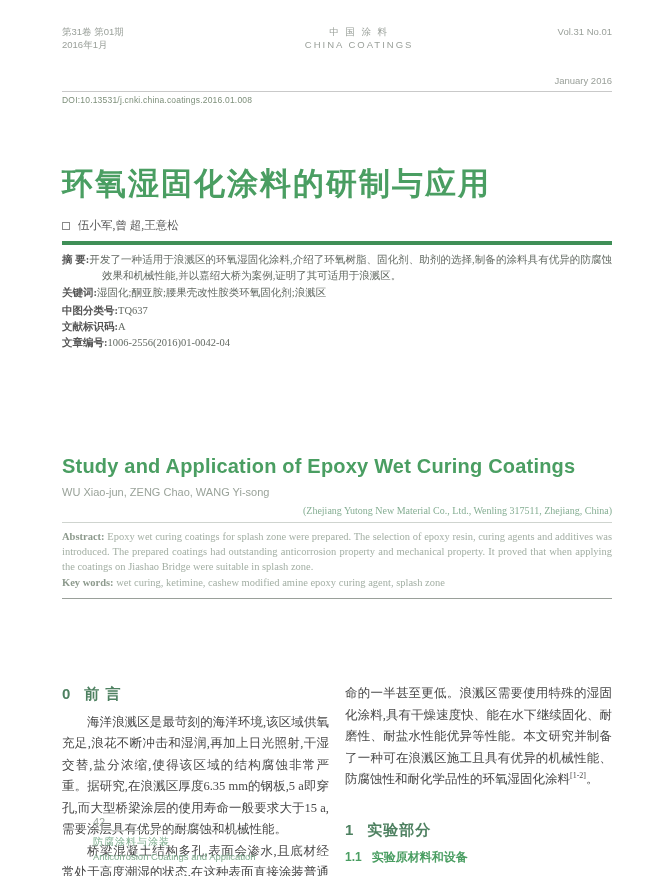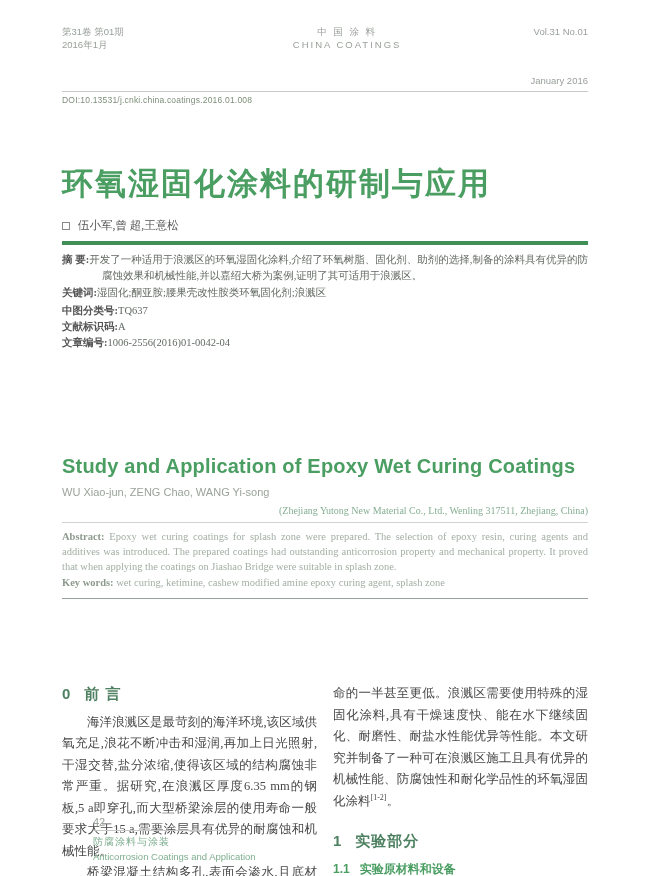--- a/index.html
+++ b/index.html
@@ -12,21 +12,21 @@
   html,body{width:645px;height:876px;}
   body{
     background:#ffffff;
     font-family:"Liberation Serif","DejaVu Serif",serif;
     color:#4a4a4a;
     overflow:hidden;
     position:relative;
   }
   .page{
     width:645px;height:876px;
-    padding:26px 57px 0 62px;
+    padding:26px 33px 0 62px;
     position:relative;
   }
   
   .jheader{
     display:flex;justify-content:space-between;align-items:flex-start;
     font-family:"Liberation Sans","DejaVu Sans",sans-serif;
     font-size:9.5px;line-height:12px;color:#9aa09a;
     border-bottom:1px solid #c9c9c9;
     padding-bottom:4px;
   }
@@ -176,21 +176,21 @@
 
   <div class="bodycols">
     <div class="colmn">
       <div class="sec-h"><span class="num">0</span><span>前  言</span></div>
       <p class="para">海洋浪溅区是最苛刻的海洋环境,该区域供氧充足,浪花不断冲击和湿润,再加上日光照射,干湿交替,盐分浓缩,使得该区域的结构腐蚀非常严重。据研究,在浪溅区厚度6.35 mm的钢板,5 a即穿孔,而大型桥梁涂层的使用寿命一般要求大于15 a,需要涂层具有优异的耐腐蚀和机械性能。</p>
       <p class="para">桥梁混凝土结构多孔,表面会渗水,且底材经常处于高度潮湿的状态,在这种表面直接涂装普通涂料,得不到预期防腐效果,其寿命通常只有原设计寿</p>
 
     </div>
     <div class="colmn">
       <p class="para cont"><span>命的一半甚至更低。浪溅区需要使用特殊的湿固化涂料,具有干燥速度快、能在水下继续固化、耐磨性、耐盐水性能优异等性能。本文研究并制备了一种可在浪溅区施工且具有优异的机械性能、防腐蚀性和耐化学品性的环氧湿固化涂料</span><sup>[1-2]</sup><span>。</span></p>
-      <div class="sec-h" style="margin-top:18px;"><span class="num">1</span><span>实验部分</span></div>
+      <div class="sec-h" style="margin-top:28px;"><span class="num">1</span><span>实验部分</span></div>
       <div class="sub-h"><span class="num">1.1</span><span>实验原材料和设备</span></div>
     </div>
   </div>
 
   <div class="pfooter">
     <div class="page-num">42</div>
     <div class="pfooter-rule"></div>
     <div class="pfooter-cn">防腐涂料与涂装</div>
     <div class="pfooter-en">Anticorrosion Coatings and Application</div>
   </div>

